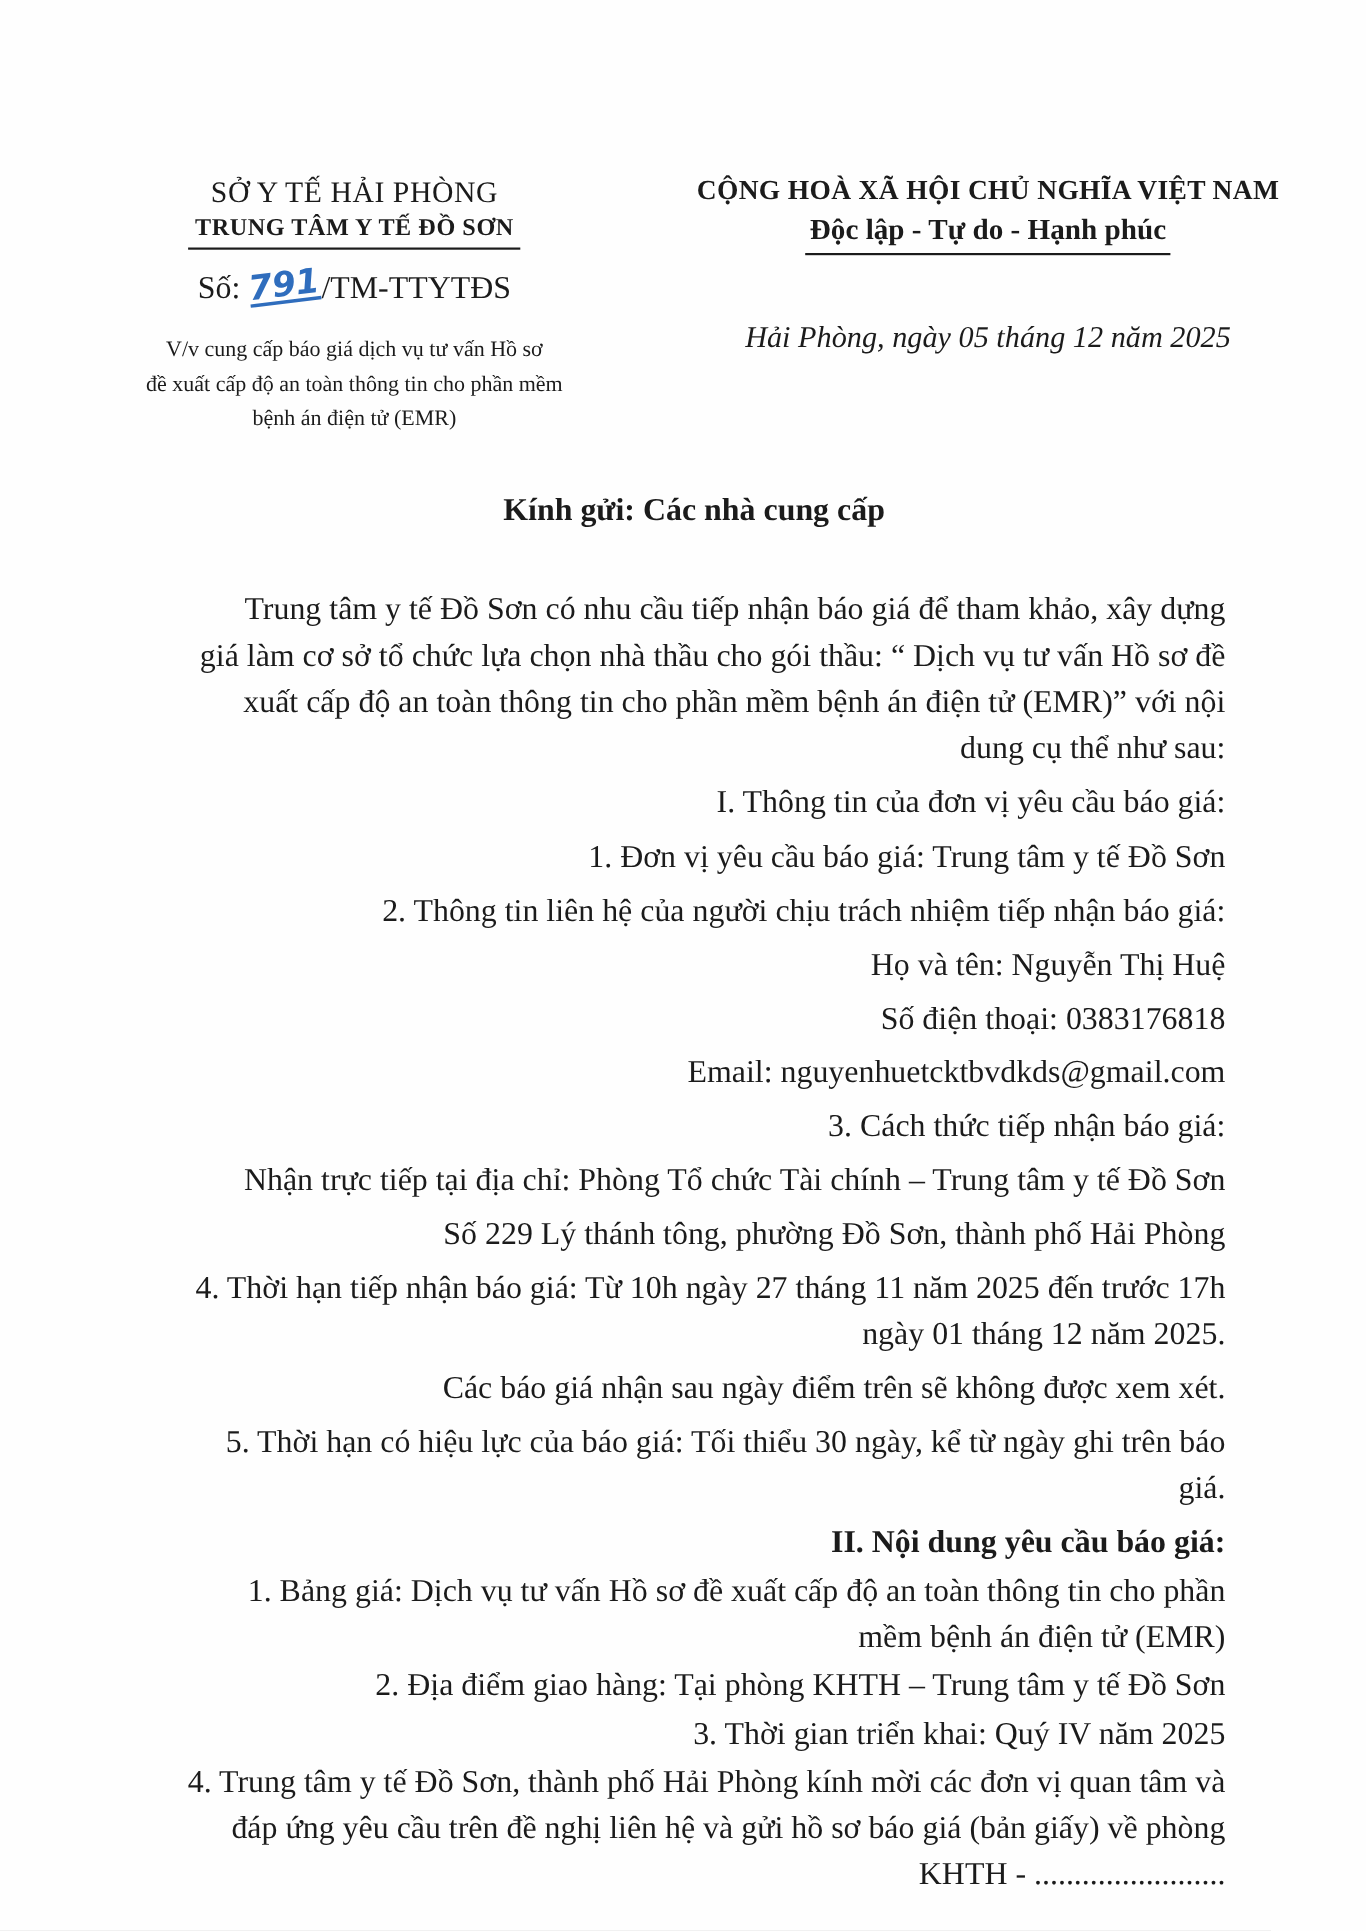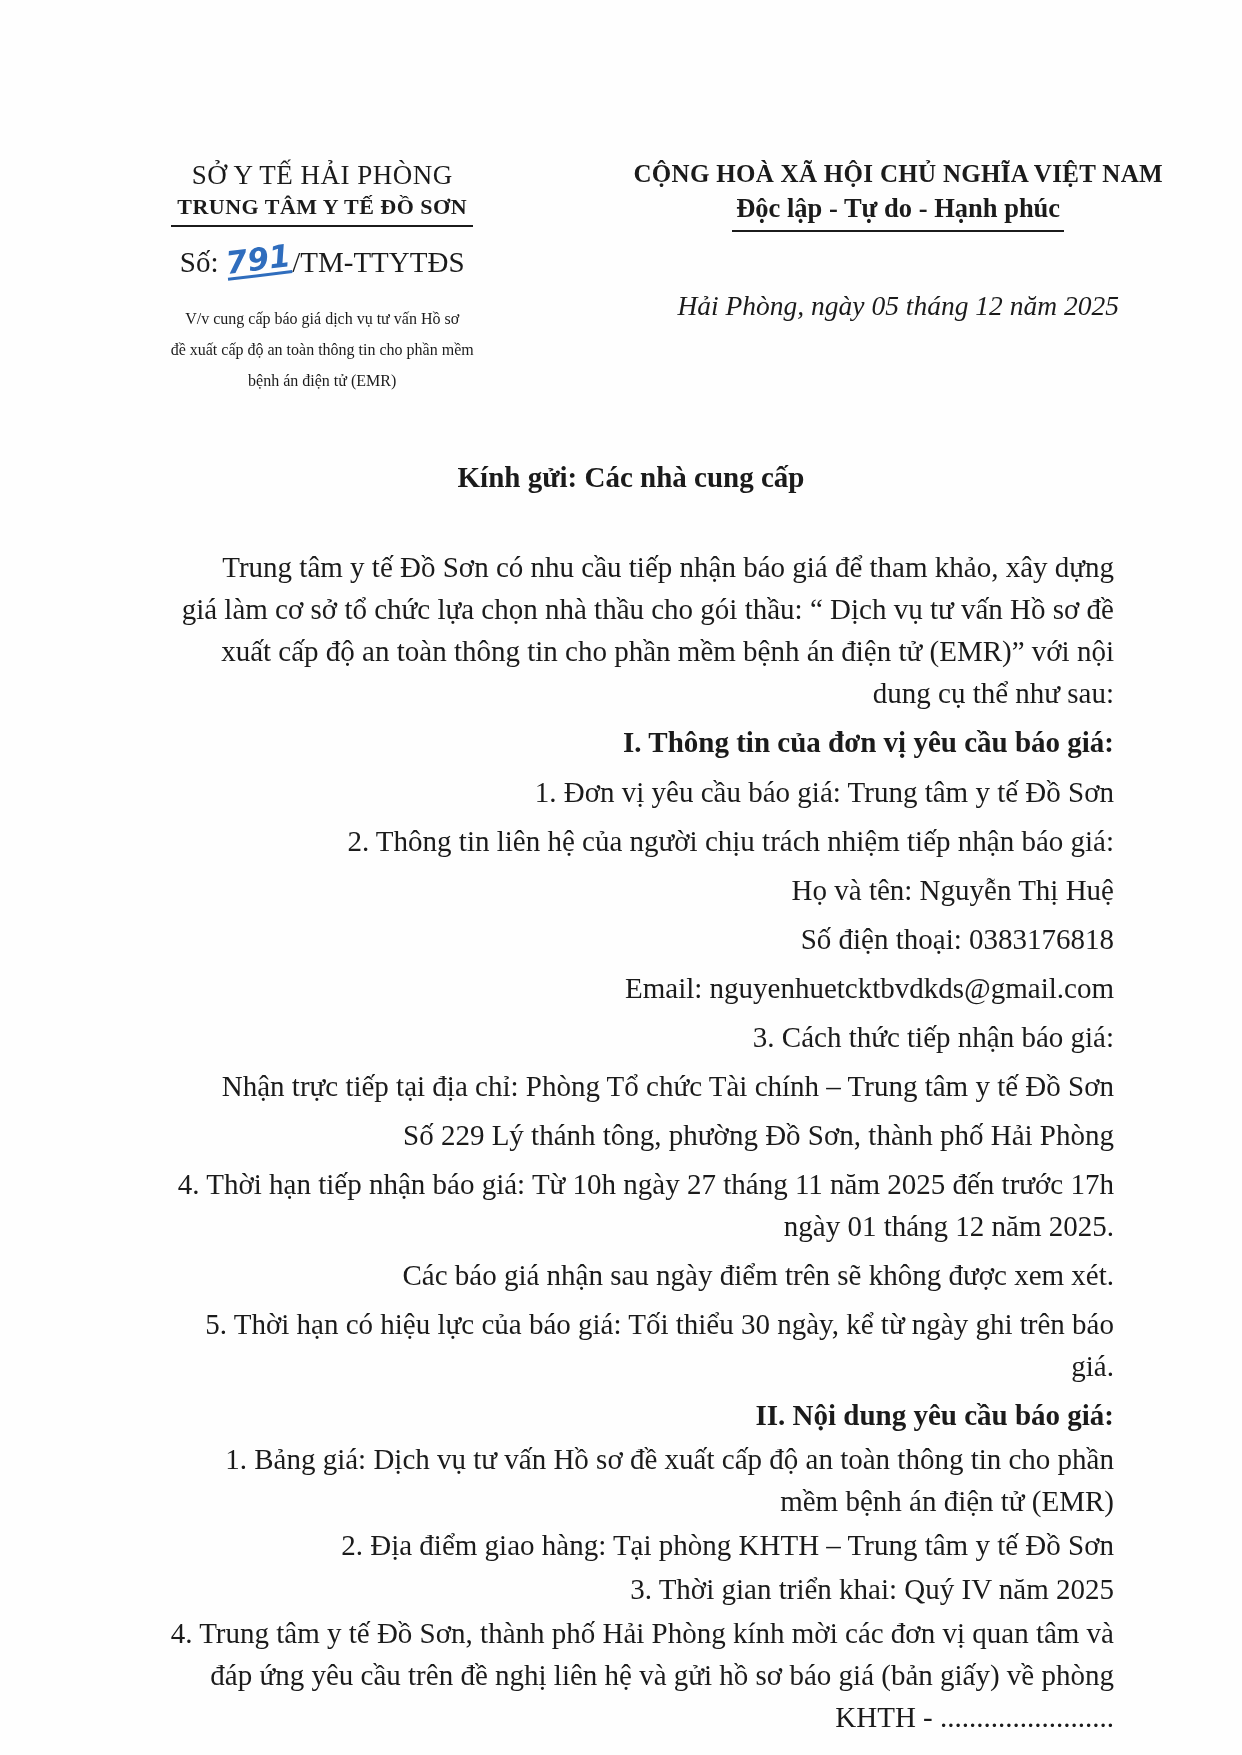--- a/index.html
+++ b/index.html
@@ -26,40 +26,40 @@
   .doc-number .hand{
     display:inline-block;
     font-family:"DejaVu Sans",sans-serif;
     font-style:italic;font-weight:bold;
     color:#2f6dbd;font-size:31px;
     transform:rotate(-7deg) translateY(-2px);
     margin:0 1px 0 8px;
     text-decoration:underline;
     text-underline-offset:4px;
   }
-  .subject{font-size:16px;line-height:31px;margin-top:24px;}
+  .subject{font-size:20px;line-height:31px;margin-top:24px;}
   .national-title{font-size:25px;font-weight:bold;letter-spacing:.3px;}
   .national-motto{font-size:26.5px;font-weight:bold;margin-top:5px;}
   .national-motto .u{display:inline-block;border-bottom:2.5px solid #1b1b1b;padding:0 4px 6px 4px;}
   .place-date{font-size:27.5px;font-style:italic;margin-top:58px;}
   
   .salutation{
     text-align:center;font-weight:bold;font-size:29px;
-    margin-top:65px;
+    margin-top:52px;
   }
   
   .body-text{
     margin-top:52px;
     padding:0 128px 0 146px;
     font-size:29px;
     line-height:42px;
   }
   .para{margin:0 0 7px 0;text-align:right;}
   .indent{text-indent:40px;}
-  .sec-heading{font-weight:bold;margin:6px 0 8px 0;}
+  .sec-heading{font-weight:normal;margin:6px 0 8px 0;}
   .sec2-heading{font-weight:bold;margin:30px 0 12px 0;}
   .sec2 .para{margin:0 0 2px 0;}
 </style>
 </head>
 <body>
 
 <div class="page">
 
   <div class="header">
 

